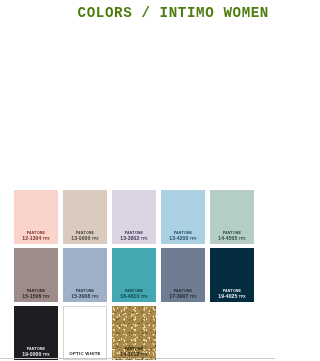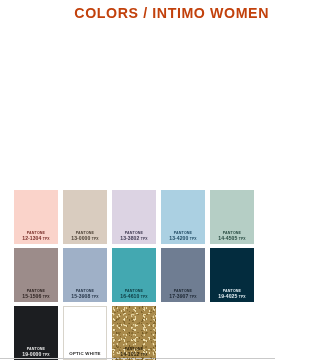--- a/index.html
+++ b/index.html
@@ -25,23 +25,23 @@
     display: flex;
     align-items: center;
     justify-content: flex-end;
     padding-right: 6px;
     box-sizing: border-box;
   }
   #page-title {
     font-size: 14.2px;
     font-weight: bold;
     letter-spacing: 0.6px;
-    color: #c2410c;
+    color: #4d7c0f;
     white-space: nowrap;
-    font-family: Liberation Sans, sans-serif;
+    font-family: Liberation Mono, monospace;
   }
 
   
   #swatch-grid {
     position: absolute;
     left: 14px;
     top: 190px;
     width: 250px;
   }
   .swatch-row {

